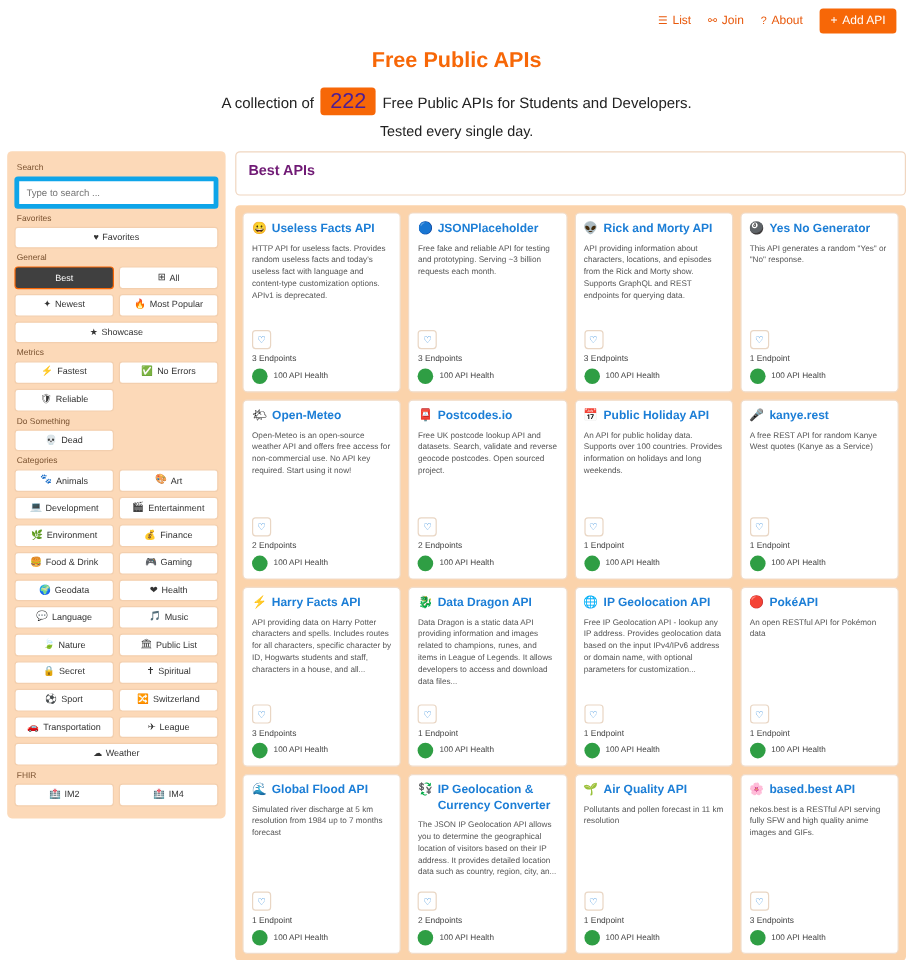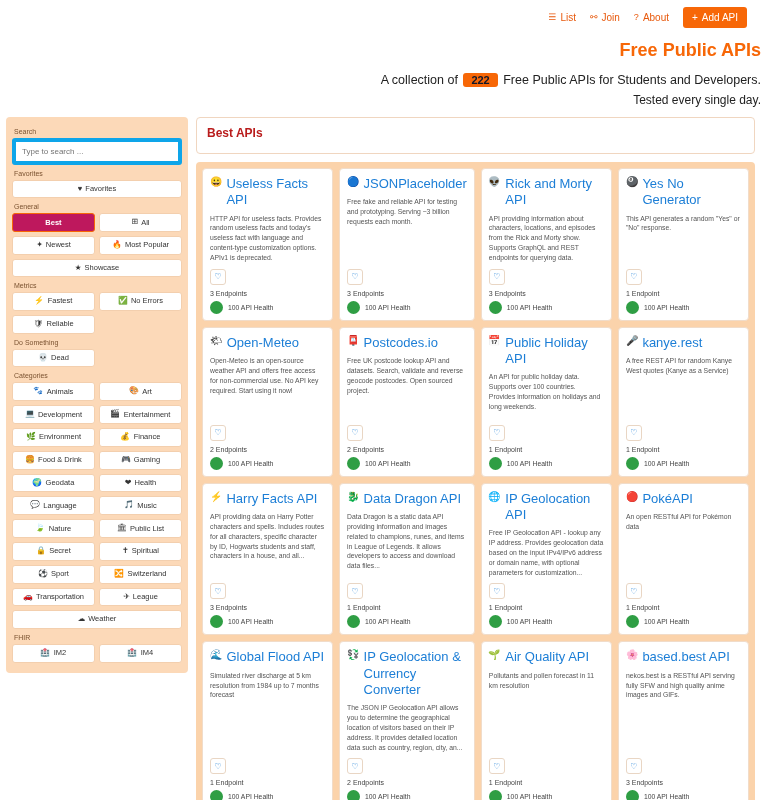--- a/index.html
+++ b/index.html
@@ -38,40 +38,40 @@
     color: #fff;
     font-size: 10px;
     border: none;
     border-radius: 3px;
     padding: 5px 9px;
     display: flex; align-items: center; gap: 4px;
     cursor: pointer;
   }
 
   
-  .hero { text-align: right; padding: 6px 0 10px; }
+  .hero { text-align: center; padding: 6px 12px 10px; }
   .hero h1 {
     margin: 0 0 12px;
     color: #f76707;
     font-size: 18px;
     font-weight: bold;
   }
   .hero .sub {
     font-size: 12.5px;
     color: #222;
     margin: 0 0 6px;
   }
   .count-badge {
     display: inline-block;
     background: #f76707;
-    color: #0f172a;
+    color: #4c1d95;
     border-radius: 3px;
     padding: 1px 8px;
-    font-weight: bold;
-    font-size: 11px;
+    font-weight: normal;
+    font-size: 18px;
     margin: 0 2px;
   }
   .hero .sub2 { font-size: 12px; color: #222; margin: 0; }
 
   
   .body-wrap {
     display: flex;
     gap: 8px;
     padding: 0 6px;
     align-items: flex-start;
@@ -117,41 +117,41 @@
     justify-content: center;
     gap: 3px;
     cursor: pointer;
     line-height: 1.1;
     min-height: 17px;
     white-space: nowrap;
     overflow: hidden;
   }
   .chip-full { width: 100%; }
   .chip.active {
-    background: #be185d;
+    background: #404040;
     border-color: #f76707;
     color: #fff;
-    font-weight: bold;
+    font-weight: normal;
     text-align: right;
   }
   .chip .em { font-size: 8px; }
   .mt4 { margin-top: 4px; }
 
   
   .main { flex: 1 1 auto; min-width: 0; }
   .panel {
     background: #fff;
     border: 1px solid #f0d6c0;
     border-radius: 4px;
     padding: 8px 10px;
     margin-bottom: 8px;
   }
   .panel h2 {
     margin: 0 0 5px;
-    color: #b91c1c;
+    color: #701a75;
     font-size: 12px;
   }
   .panel p {
     margin: 0;
     font-size: 7.5px;
     color: #555;
   }
 
   .cards-area {
     background: #fbd3ab;
@@ -174,22 +174,22 @@
   }
   .card-head {
     display: flex;
     align-items: flex-start;
     gap: 4px;
     margin-bottom: 5px;
   }
   .card-ic { font-size: 10px; line-height: 1.1; }
   .card-title {
     color: #1c7ed6;
-    font-size: 13px;
-    font-weight: normal;
+    font-size: 10px;
+    font-weight: bold;
     line-height: 1.25;
   }
   .card-desc {
     font-size: 6.8px;
     color: #555;
     line-height: 1.45;
     flex: 1 1 auto;
   }
   .fav-btn {
     width: 16px; height: 16px;

